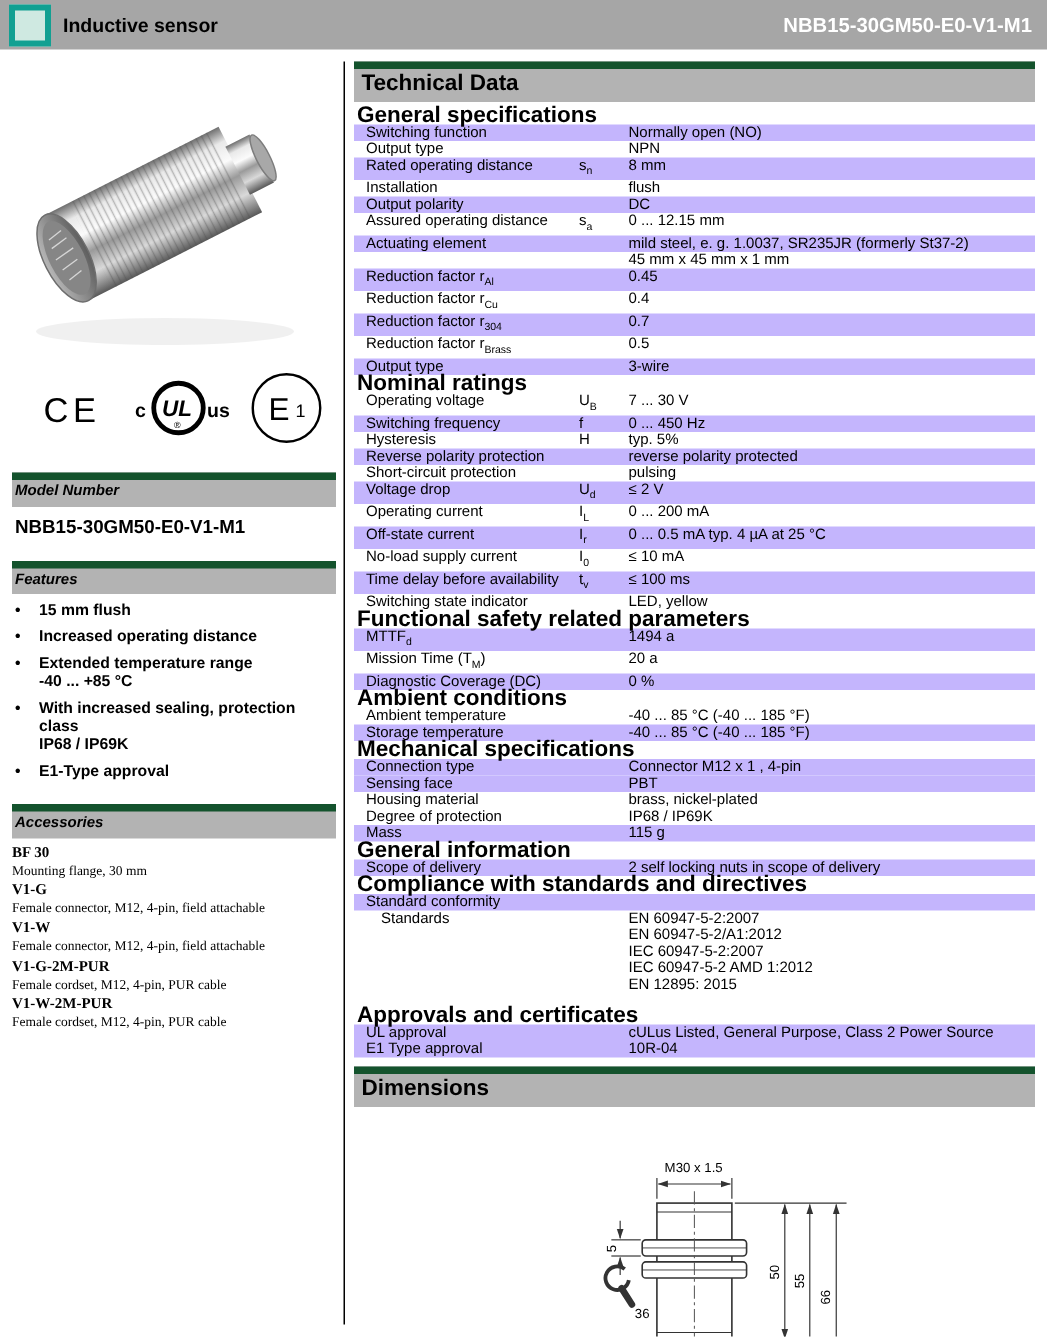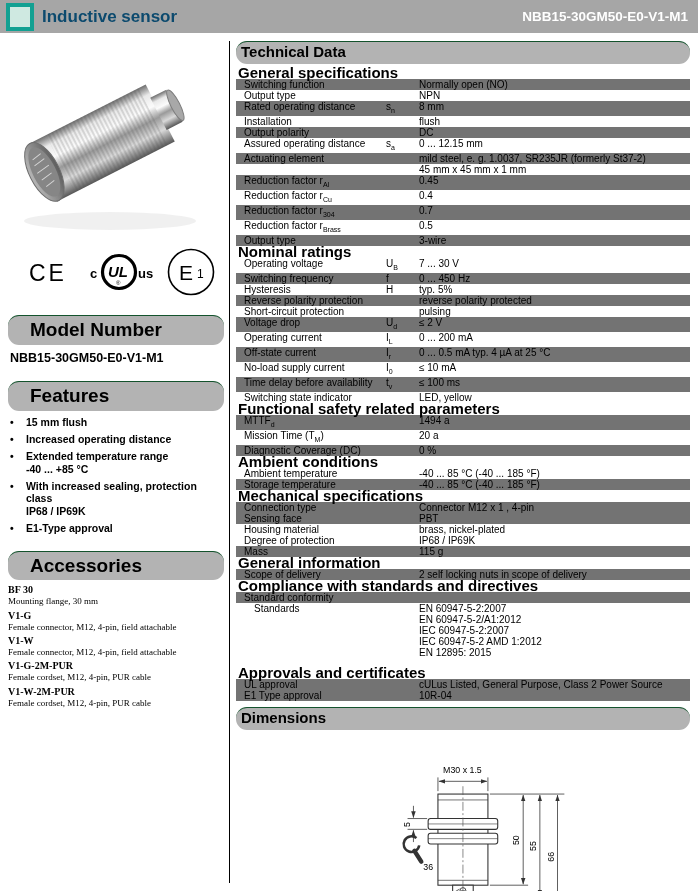--- a/index.html
+++ b/index.html
@@ -12,36 +12,36 @@
   
   .page-header {
     height: 33px; background: #a6a6a6;
     display: flex; align-items: center; position: relative;
   }
   .pf-logo {
     position: absolute; left: 6px; top: 3px;
     width: 28px; height: 28px;
     background: #cfe9e1; border: 4px solid #12a092;
   }
-  .hdr-left { margin-left: 42px; color: #0c4a6e; font-weight: bold; font-size: 17px; }
+  .hdr-left { margin-left: 42px; color: #000000; font-weight: bold; font-size: 13px; }
   .hdr-right { margin-left: auto; margin-right: 10px; color: #fff; font-weight: bold; font-size: 13.5px; }
 
   
   .columns { display: flex; padding: 8px 8px 0 8px; height: 850px; }
   .left-col  { width: 221px; flex: none; padding-right: 5px; }
   .v-divider { width: 1px; background: #000; flex: none; }
   .right-col { flex: 1; padding-left: 6px; }
 
   
   .band {
-    background: #b3b3b3; border-top: 1px solid #14532d;
-    font-weight: bold; line-height: 1.25; border-radius: 11px;
+    background: #b3b3b3; border-top: 5px solid #14532d;
+    font-weight: bold; line-height: 1.25;
   }
   .band.big  { font-size: 15px; padding: 1px 5px 2px 5px; }
-  .band.side { font-size: 19px; padding: 2px 5px 3px 22px; }
+  .band.side { font-size: 10px; padding: 2px 5px 3px 2px; font-style: italic; }
 
   
   .photo-wrap { height: 202px; padding-top: 4px; }
   .logo-row {
     height: 58px; display: flex; align-items: center;
     justify-content: space-between; padding: 0 8px 0 20px;
     margin-bottom: 14px;
   }
   .model-value { font-weight: bold; font-size: 12.5px; margin: 6px 2px 16px 2px; }
   .feature-list { margin: 5px 0 16px 2px; }
@@ -51,21 +51,21 @@
   .acc-list { margin-top: 4px; }
   .acc-item { margin-bottom: 3px; font-family: Liberation Serif, serif; }
   .acc-name { font-weight: bold; font-size: 10px; line-height: 1.2; }
   .acc-desc { font-size: 9px; line-height: 1.15; }
 
   
   .tech-rows { margin-top: 3px; }
   .sec-header { font-weight: bold; font-size: 15px; line-height: 12px; padding-left: 2px; }
   .sec-header.gap { margin-top: 9px; }
   .spec-line { display: flex; font-size: 10px; line-height: 11px; }
-  .spec-line.g { background: #737373; }
+  .spec-line.g { background: #c4b5fd; }
   .spec-line .lbl { width: 150px; flex: none; padding-left: 8px; }
   .spec-line .lbl.ind2 { padding-left: 18px; }
   .spec-line .sym { width: 33px; flex: none; }
   .spec-line .val { flex: 1; }
   sub { font-size: 7px; }
 
   
   .dim-band { margin-top: 6px; }
   .dim-wrap { padding: 12px 0 0 150px; }
 

